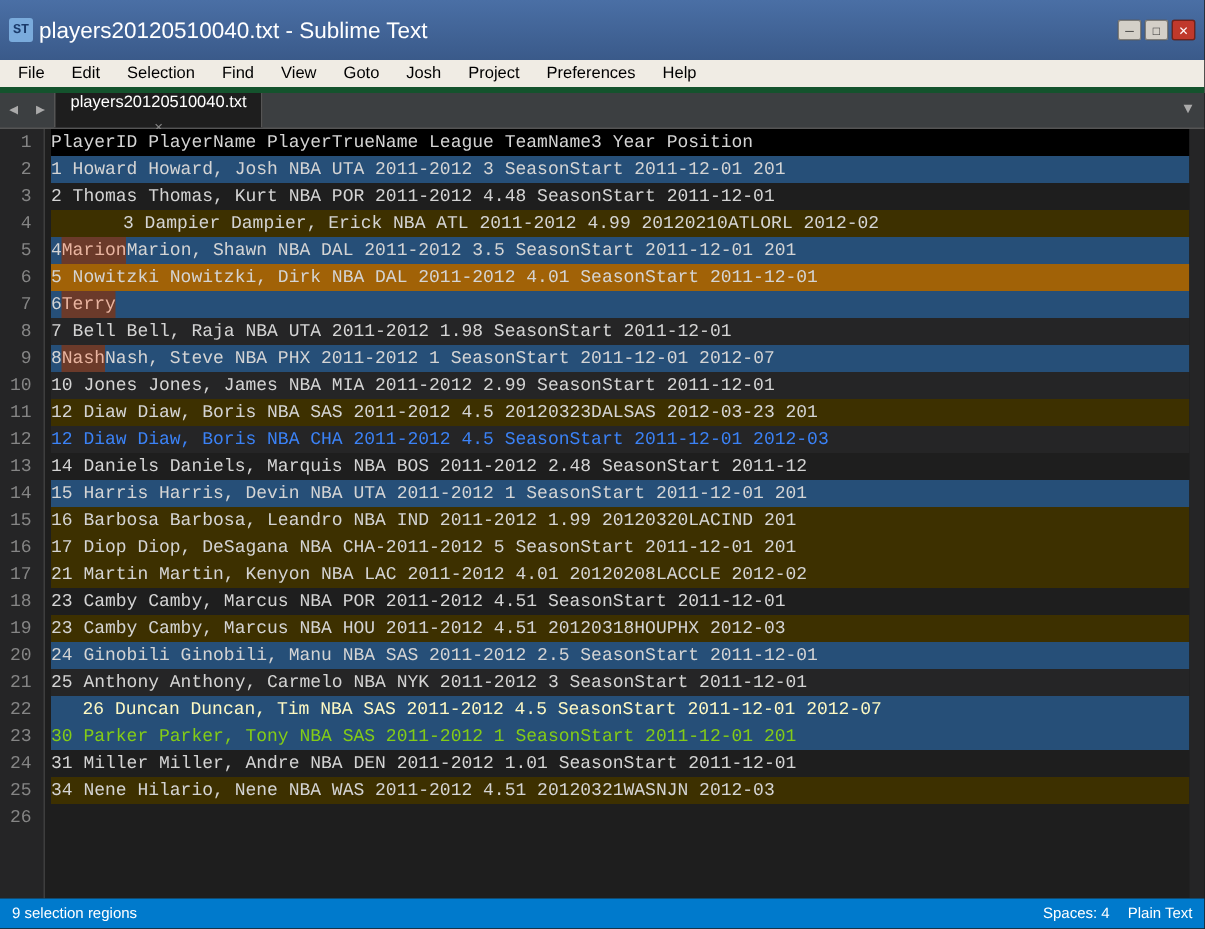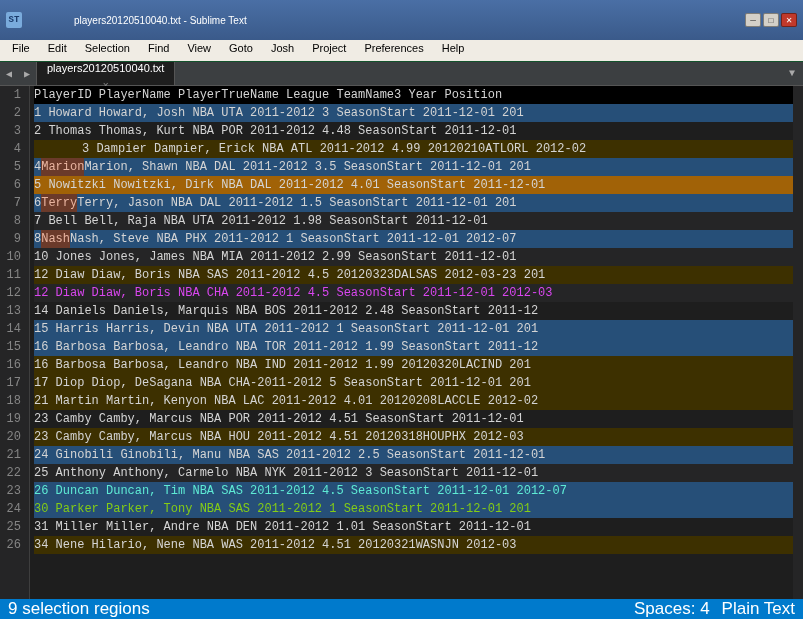--- a/index.html
+++ b/index.html
@@ -36,22 +36,21 @@
       background: #7aabdc;
       border-radius: 2px;
       font-size: 9px;
       display: flex; align-items: center; justify-content: center;
       color: #1a3a6a;
       font-weight: bold;
     }
     .title-text {
       color: #ffffff;
       font-family: 'Segoe UI', Arial, sans-serif;
-      font-size: 10px;
-      margin-left: 48px;
+      font-size: 15px;
     }
     .window-controls {
       display: flex;
       gap: 2px;
     }
     .win-btn {
       width: 16px;
       height: 14px;
       border: 1px solid rgba(0,0,0,0.4);
       border-radius: 2px;
@@ -64,24 +63,24 @@
     }
     .win-btn-min { background: #d4d0c8; color: #333; }
     .win-btn-max { background: #d4d0c8; color: #333; }
     .win-btn-close { background: #c0392b; color: #fff; }
 
     
     .menu-bar {
       background: #f0ece4;
       height: 22px;
       display: flex;
-      align-items: flex-start;
+      align-items: center;
       padding: 0 4px;
       flex-shrink: 0;
-      border-bottom: 1px solid #14532d;
+      border-bottom: 4px solid #14532d;
       gap: 2px;
     }
     .menu-item {
       padding: 2px 8px;
       font-family: 'Segoe UI', Arial, sans-serif;
       font-size: 11px;
       color: #000;
       cursor: pointer;
       border-radius: 2px;
     }
@@ -191,21 +190,21 @@
     
     .status-bar {
       background: #007acc;
       height: 20px;
       display: flex;
       align-items: center;
       justify-content: space-between;
       padding: 0 8px;
       flex-shrink: 0;
       font-family: 'Segoe UI', Arial, sans-serif;
-      font-size: 17px;
+      font-size: 10px;
       color: #fff;
     }
     .status-left { display: flex; gap: 12px; }
     .status-right { display: flex; gap: 12px; }
 
     
     .code-content::-webkit-scrollbar { width: 10px; height: 10px; }
     .code-content::-webkit-scrollbar-track { background: #1e1e1e; }
     .code-content::-webkit-scrollbar-thumb { background: #424242; }
 
@@ -303,48 +302,44 @@
         <span>4  </span>
         <span style="background: rgb(107, 58, 42); color: rgb(232, 180, 160);">Marion</span>
         <span>   Marion, Shawn    NBA DAL 2011-2012    3.5  SeasonStart 2011-12-01  201</span>
       </div>
       <div class="code-line" style="background: #a16207;">
         <span style="color: rgb(212, 212, 212);">5  Nowitzki  Nowitzki, Dirk  NBA DAL 2011-2012    4.01  SeasonStart 2011-12-01</span>
       </div>
       <div class="code-line" style="background: rgb(38, 79, 120);">
         <span>6  </span>
         <span style="background: rgb(107, 58, 42); color: rgb(232, 180, 160);">Terry</span>
-        <span>    Terry, Jason     NBA DAL 2011-2012    1.5  SeasonStart 2011-12-01  201</span>
       </div>
       <div class="code-line" style="background: rgb(37, 37, 38);">
         <span style="color: rgb(212, 212, 212);">7  Bell     Bell, Raja  NBA UTA 2011-2012    1.98  SeasonStart 2011-12-01</span>
       </div>
       <div class="code-line" style="background: rgb(38, 79, 120);">
         <span>8  </span>
         <span style="background: rgb(107, 58, 42); color: rgb(232, 180, 160);">Nash</span>
         <span>     Nash, Steve  NBA PHX 2011-2012    1    SeasonStart 2011-12-01  2012-07</span>
       </div>
       <div class="code-line" style="background: rgb(37, 37, 38);">
         <span style="color: rgb(212, 212, 212);">10  Jones   Jones, James     NBA MIA 2011-2012    2.99  SeasonStart 2011-12-01</span>
       </div>
       <div class="code-line" style="background: rgb(61, 48, 0);">
         <span style="color: rgb(212, 212, 212);">12  Diaw    Diaw, Boris  NBA SAS 2011-2012    4.5  20120323DALSAS  2012-03-23  201</span>
       </div>
       <div class="code-line" style="background: rgb(37, 37, 38);">
-        <span style="color: #d946ef;">12  Diaw    Diaw, Boris  NBA CHA 2011-2012    4.5  SeasonStart 2011-12-01  2012-03</span>
+        <span style="color: #3b82f6;">12  Diaw    Diaw, Boris  NBA CHA 2011-2012    4.5  SeasonStart 2011-12-01  2012-03</span>
       </div>
       <div class="code-line" style="background: rgb(30, 30, 30);">
         <span style="color: rgb(212, 212, 212);">14  Daniels  Daniels, Marquis  NBA BOS 2011-2012    2.48  SeasonStart 2011-12</span>
       </div>
       <div class="code-line" style="background: rgb(38, 79, 120);">
         <span style="color: rgb(212, 212, 212);">15  Harris   Harris, Devin    NBA UTA 2011-2012    1    SeasonStart 2011-12-01  201</span>
       </div>
-      <div class="code-line" style="background: rgb(38, 79, 120);">
-        <span style="color: rgb(212, 212, 212);">16  Barbosa  Barbosa, Leandro   NBA TOR 2011-2012    1.99  SeasonStart 2011-12</span>
-      </div>
       <div class="code-line" style="background: rgb(61, 48, 0);">
         <span style="color: rgb(212, 212, 212);">16  Barbosa  Barbosa, Leandro   NBA IND 2011-2012    1.99  20120320LACIND  201</span>
       </div>
       <div class="code-line" style="background: rgb(61, 48, 0);">
         <span style="color: rgb(212, 212, 212);">17  Diop     Diop, DeSagana   NBA CHA-2011-2012    5    SeasonStart 2011-12-01  201</span>
       </div>
       <div class="code-line" style="background: rgb(61, 48, 0);">
         <span style="color: rgb(212, 212, 212);">21  Martin   Martin, Kenyon   NBA LAC 2011-2012    4.01  20120208LACCLE  2012-02</span>
       </div>
       <div class="code-line" style="background: rgb(30, 30, 30);">
@@ -353,21 +348,21 @@
       <div class="code-line" style="background: rgb(61, 48, 0);">
         <span style="color: rgb(212, 212, 212);">23  Camby    Camby, Marcus    NBA HOU 2011-2012    4.51  20120318HOUPHX  2012-03</span>
       </div>
       <div class="code-line" style="background: rgb(38, 79, 120);">
         <span style="color: rgb(212, 212, 212);">24  Ginobili  Ginobili, Manu   NBA SAS 2011-2012    2.5  SeasonStart 2011-12-01</span>
       </div>
       <div class="code-line" style="background: rgb(37, 37, 38);">
         <span style="color: rgb(212, 212, 212);">25  Anthony  Anthony, Carmelo   NBA NYK 2011-2012    3    SeasonStart 2011-12-01</span>
       </div>
       <div class="code-line" style="background: rgb(38, 79, 120);">
-        <span style="color: #5eead4;">26  Duncan   Duncan, Tim  NBA SAS 2011-2012    4.5  SeasonStart 2011-12-01  2012-07</span>
+        <span style="color: #fef9c3; margin-left: 21px;">26  Duncan   Duncan, Tim  NBA SAS 2011-2012    4.5  SeasonStart 2011-12-01  2012-07</span>
       </div>
       <div class="code-line" style="background: rgb(38, 79, 120);">
         <span style="color: #84cc16;">30  Parker   Parker, Tony     NBA SAS 2011-2012    1    SeasonStart 2011-12-01  201</span>
       </div>
       <div class="code-line" style="background: rgb(30, 30, 30);">
         <span style="color: rgb(212, 212, 212);">31  Miller   Miller, Andre    NBA DEN 2011-2012    1.01  SeasonStart 2011-12-01</span>
       </div>
       <div class="code-line" style="background: rgb(61, 48, 0);">
         <span style="color: rgb(212, 212, 212);">34  Nene     Hilario, Nene    NBA WAS 2011-2012    4.51  20120321WASNJN  2012-03</span>
       </div>

